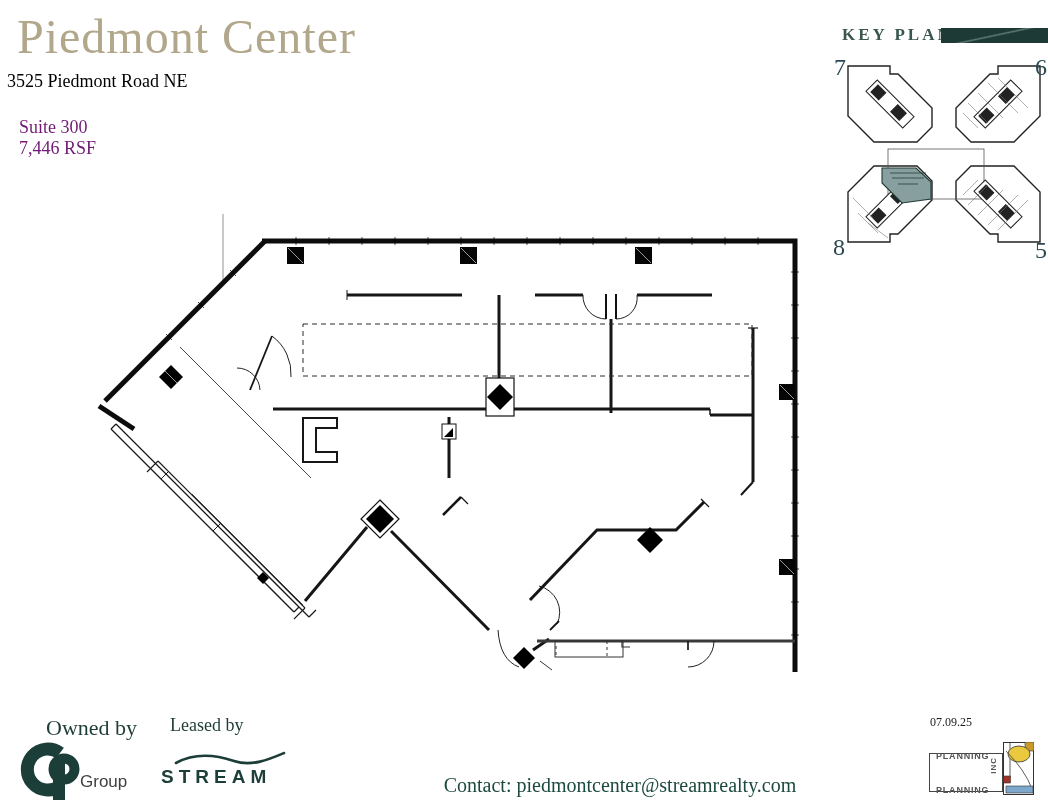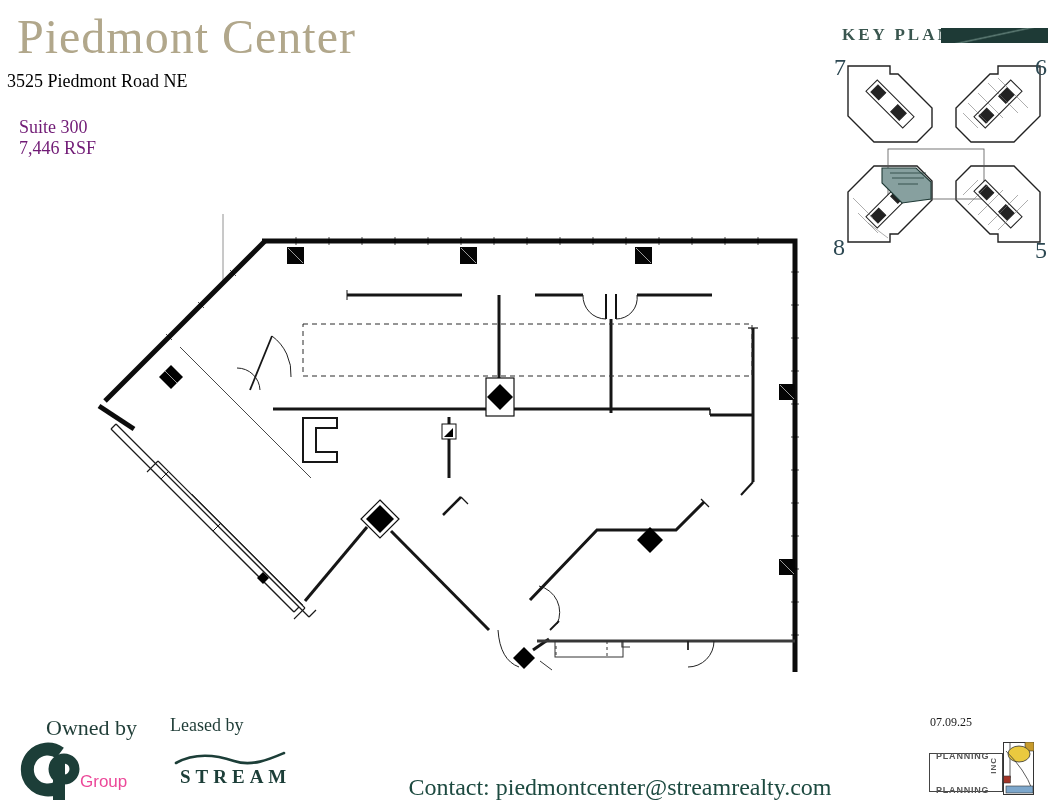--- a/index.html
+++ b/index.html
@@ -14,24 +14,24 @@
 
   
   .kp-label{left:842px;top:25px;font-size:17px;letter-spacing:3px;color:#3a564f;font-weight:600;}
   .kp-bar{left:941px;top:28px;width:107px;height:15px;
           background:linear-gradient(168deg,#1e3a36 46%,#5d7b74 50%,#1e3a36 54%);}
   .kp-num{font-family:"Liberation Serif",serif;font-size:24px;fill:#2c4852;}
 
   
   .owned{left:22px;top:715px;font-size:22px;color:#1f3d37;margin-left:24px;}
   .leased{left:170px;top:715px;font-size:18px;color:#1f3d37;}
-  .group-txt{left:80px;top:772px;font-size:17px;color:#ec4899;font-family:"Liberation Sans",sans-serif;}
-  .stream-txt{left:180px;top:766px;font-size:19px;font-weight:700;letter-spacing:5px;
-              color:#1c3e38;font-family:Liberation Serif, serif;}
-  .contact{left:620px;top:774px;transform:translateX(-50%);font-size:24px;color:#1d4a40;white-space:nowrap;}
+  .group-txt{left:80px;top:772px;font-size:17px;color:#404040;font-family:"Liberation Sans",sans-serif;}
+  .stream-txt{left:161px;top:766px;font-size:19px;font-weight:700;letter-spacing:5px;
+              color:#1c3e38;font-family:Liberation Sans, sans-serif;}
+  .contact{left:620px;top:774px;transform:translateX(-50%);font-size:20px;color:#1d4a40;white-space:nowrap;}
   .date{left:930px;top:715px;font-size:12px;color:#1a1a1a;}
 
   
   .pi-box{left:929px;top:753px;width:74px;height:39px;border:1.5px solid #444;background:#fff;
           display:flex;flex-direction:column;justify-content:center;padding-left:6px;box-sizing:border-box;gap:24px;}
   .pi-box .ln{font-family:"Liberation Sans",sans-serif;font-size:9px;letter-spacing:.8px;
               color:#555;font-weight:700;line-height:10px;}
   .pi-inc{left:989px;top:757px;font-family:"Liberation Sans",sans-serif;font-size:8px;color:#555;
           font-weight:700;writing-mode:vertical-rl;transform:rotate(180deg);letter-spacing:1px;}
 </style>

